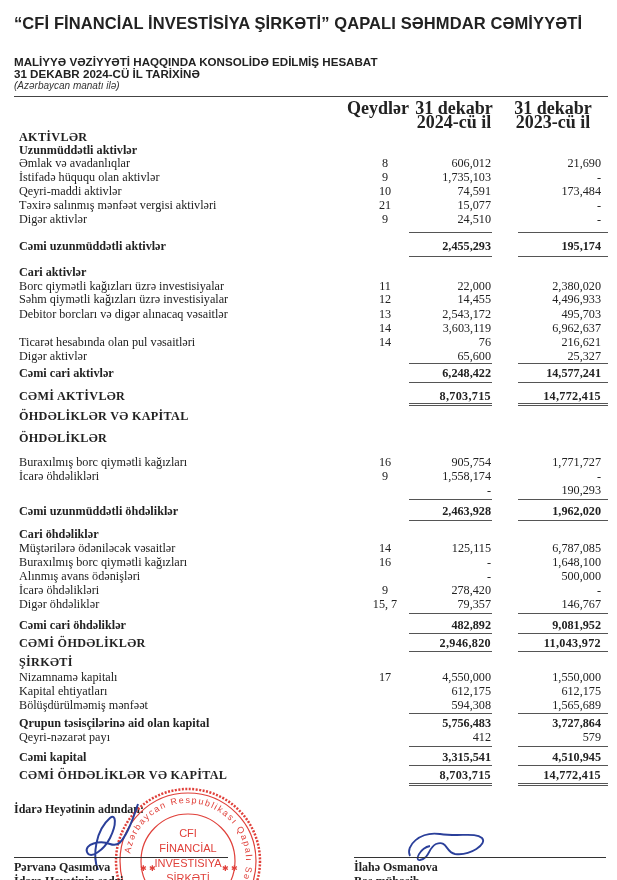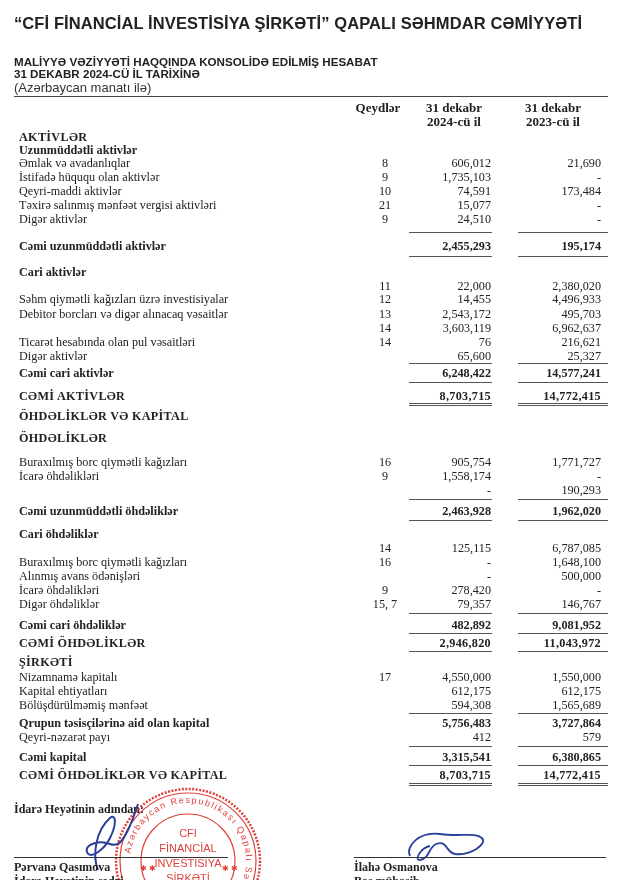--- a/index.html
+++ b/index.html
@@ -1,24 +1,24 @@
 <!DOCTYPE html>
 <html><head>
 <meta charset="utf-8">
 <style>
   html, body { margin:0; padding:0; background:#ffffff; }
   body { width:617px; height:880px; overflow:hidden; position:relative; color:#1a1a1a; }
   .page { position:absolute; left:0; top:0; width:617px; height:880px; }
   .title { position:absolute; left:14px; top:14px; font-family:"Liberation Sans", sans-serif; font-weight:bold; font-size:16.5px; letter-spacing:0.1px; color:#222; white-space:nowrap; }
   .sub1 { position:absolute; left:14px; top:55px; font-family:"Liberation Sans", sans-serif; font-weight:bold; font-size:11.6px; color:#222; white-space:nowrap; }
   .sub2 { position:absolute; left:14px; top:67px; font-family:"Liberation Sans", sans-serif; font-weight:bold; font-size:11.6px; color:#222; white-space:nowrap; }
-  .sub3 { position:absolute; left:14px; top:80px; font-family:"Liberation Sans", sans-serif; font-size:13px; color:#333; white-space:nowrap; }
+  .sub3 { position:absolute; left:14px; top:80px; font-family:"Liberation Sans", sans-serif; font-style:italic; font-size:10px; color:#333; white-space:nowrap; }
   .hrule { position:absolute; left:14px; top:96px; width:594px; height:0; border-top:1.3px solid #444; }
 
-  .colhead { position:absolute; font-family:"Liberation Serif", serif; font-weight:bold; font-size:13px; text-align:center; color:#222; line-height:14px; }
+  .colhead { position:absolute; font-family:"Liberation Serif", serif; font-weight:bold; font-size:18px; text-align:center; color:#222; line-height:14px; }
   .ch-notes { left:343px; top:101px; width:70px; }
   .ch-y24 { left:408px; top:101px; width:92px; }
   .ch-y23 { left:498px; top:101px; width:110px; }
 
   .rows { position:absolute; left:0; top:0; width:617px; }
   .row { position:absolute; left:0; width:617px; height:14px; font-family:"Liberation Serif", serif; font-size:12.2px; color:#222; line-height:14px; }
   .row .lbl { position:absolute; left:19px; white-space:nowrap; }
   .row .note { position:absolute; left:360px; width:50px; text-align:center; }
   .row .v24 { position:absolute; left:405px; width:86px; text-align:right; }
   .row .v23 { position:absolute; left:500px; width:101px; text-align:right; }
@@ -105,20 +105,21 @@
         <span class="v24">2,455,293</span>
         <span class="v23">195,174</span>
       </div>
     <div class="line l24" style="top:256px"></div>
     <div class="line l23" style="top:256px"></div>
 
     <div class="row bold" style="top:265px">
         <span class="lbl">Cari aktivlər</span>
       </div>
     <div class="row" style="top:279px">
+        <span class="lbl">Borc qiymətli kağızları üzrə investisiyalar</span>
         <span class="note">11</span>
         <span class="v24">22,000</span>
         <span class="v23">2,380,020</span>
       </div>
     <div class="row" style="top:292px">
         <span class="lbl">Səhm qiymətli kağızları üzrə investisiyalar</span>
         <span class="note">12</span>
         <span class="v24">14,455</span>
         <span class="v23">4,496,933</span>
       </div>
@@ -192,20 +193,21 @@
         <span class="v24">2,463,928</span>
         <span class="v23">1,962,020</span>
       </div>
     <div class="line l24" style="top:520px"></div>
     <div class="line l23" style="top:520px"></div>
 
     <div class="row bold" style="top:527px">
         <span class="lbl">Cari öhdəliklər</span>
       </div>
     <div class="row" style="top:541px">
+        <span class="lbl">Müştərilərə ödəniləcək vəsaitlər</span>
         <span class="note">14</span>
         <span class="v24">125,115</span>
         <span class="v23">6,787,085</span>
       </div>
     <div class="row" style="top:555px">
         <span class="lbl">Buraxılmış borc qiymətli kağızları</span>
         <span class="note">16</span>
         <span class="v24">-</span>
         <span class="v23">1,648,100</span>
       </div>
@@ -275,21 +277,21 @@
     <div class="row" style="top:730px">
         <span class="lbl">Qeyri-nəzarət payı</span>
         <span class="v24">412</span>
         <span class="v23">579</span>
       </div>
     <div class="line l24" style="top:746px"></div>
     <div class="line l23" style="top:746px"></div>
     <div class="row bold" style="top:750px">
         <span class="lbl">Cəmi kapital</span>
         <span class="v24">3,315,541</span>
-        <span class="v23">6,380,865</span>
+        <span class="v23">4,510,945</span>
       </div>
     <div class="line l24" style="top:765px"></div>
     <div class="line l23" style="top:765px"></div>
     <div class="row bold caps" style="top:768px">
         <span class="lbl">CƏMİ ÖHDƏLİKLƏR VƏ KAPİTAL</span>
         <span class="v24">8,703,715</span>
         <span class="v23">14,772,415</span>
       </div>
     <div class="line dbl l24" style="top:783px"></div>
     <div class="line dbl l23" style="top:783px"></div>

